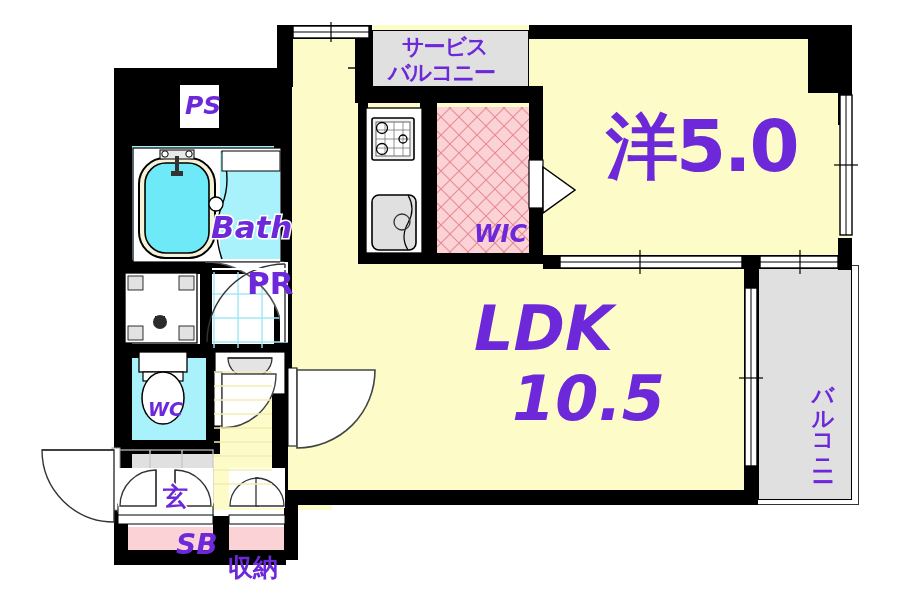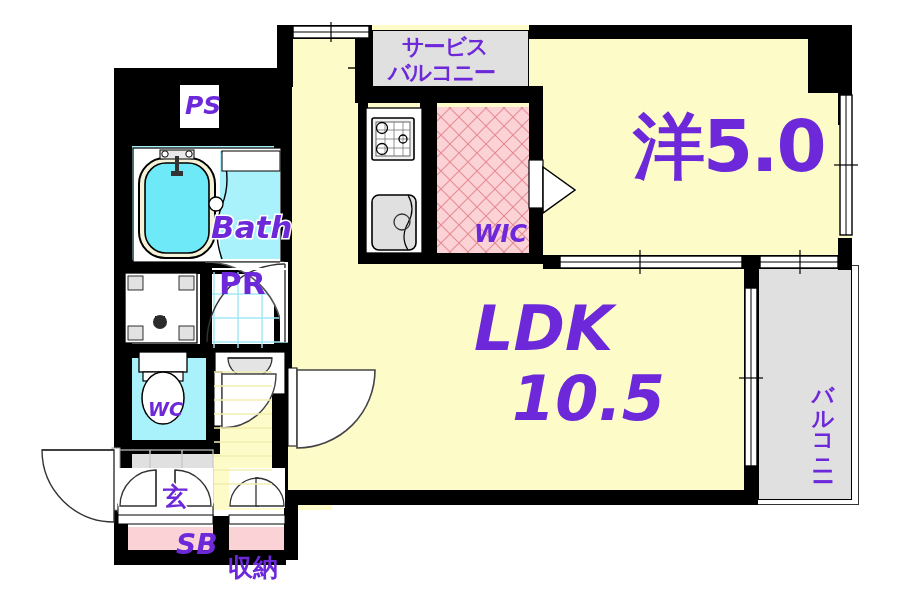--- a/index.html
+++ b/index.html
@@ -313,35 +313,35 @@
       <line class="flLine" x1="214" y1="470" x2="272" y2="470"></line>
       <line class="flLine" x1="214" y1="484" x2="272" y2="484"></line>
     </g>
 
   </svg>
 
   <div class="lbl" style="left:185px;top:93px;font-size:25px;font-style:italic;">PS</div>
 
   <div class="lbl outline" style="left:211px;top:212px;font-size:31px;font-style:italic;">Bath</div>
 
-  <div class="lbl" style="left:219px;top:268px;font-size:31px;">PR</div>
+  <div class="lbl" style="left:247px;top:268px;font-size:31px;">PR</div>
 
   <div class="lbl" style="left:148px;top:400px;font-size:19px;font-style:italic;">WC</div>
 
   <div class="lbl jp outline" style="left:163px;top:484px;font-size:25px;">玄</div>
 
   <div class="lbl" style="left:176px;top:531px;font-size:28px;font-style:italic;">SB</div>
 
   <div class="lbl jp" style="left:228px;top:531px;font-size:25px;margin-top:24px;">収納</div>
 
   <div class="lbl jp" style="left:402px;top:36px;font-size:22px;letter-spacing:-1px;">サービス</div>
   <div class="lbl jp" style="left:388px;top:62px;font-size:22px;letter-spacing:-1px;">バルコニー</div>
 
   <div class="lbl" style="left:474px;top:222px;font-size:24px;font-style:italic;">WIC</div>
 
-  <div class="lbl jp" style="left:633px;top:110px;font-size:72px;letter-spacing:-2px;">洋5.0</div>
+  <div class="lbl jp" style="left:606px;top:110px;font-size:72px;letter-spacing:-2px;">洋5.0</div>
 
   <div class="lbl" style="left:474px;top:298px;font-size:62px;font-style:italic;letter-spacing:0px;">LDK</div>
   <div class="lbl" style="left:484px;top:368px;font-size:62px;font-style:italic;letter-spacing:0px;margin-left:28px;">10.5</div>
 
   <div class="lbl jp" style="left:812px;top:370px;font-size:22px;writing-mode:vertical-rl;text-orientation:upright;letter-spacing:0px;">バルコニー</div>
 
 </div>
 
 </body></html>

